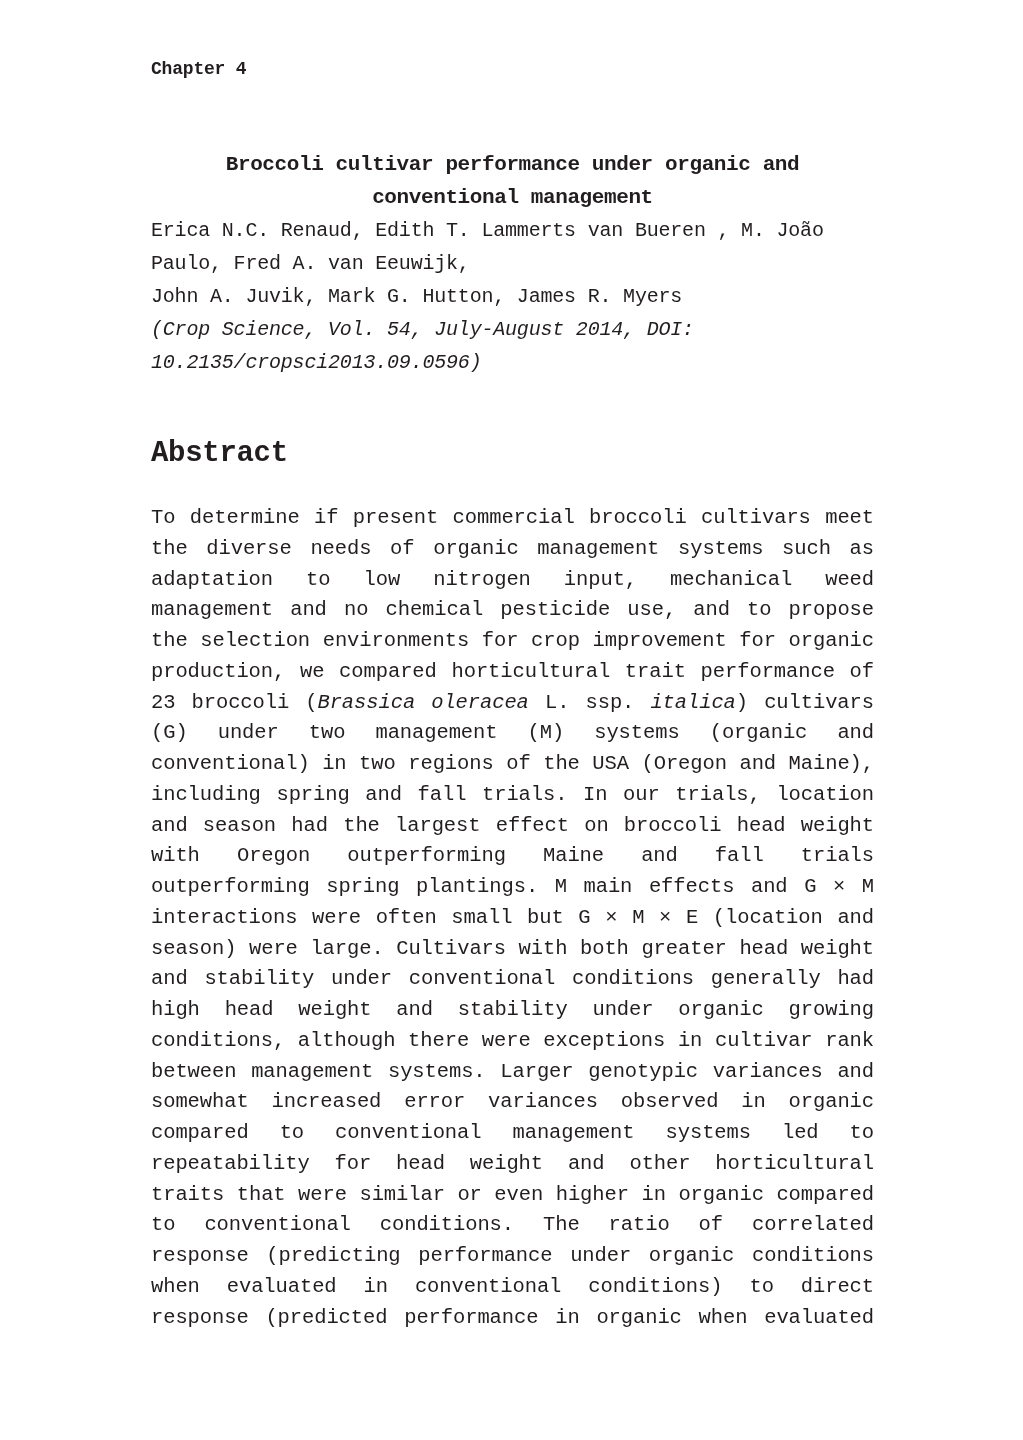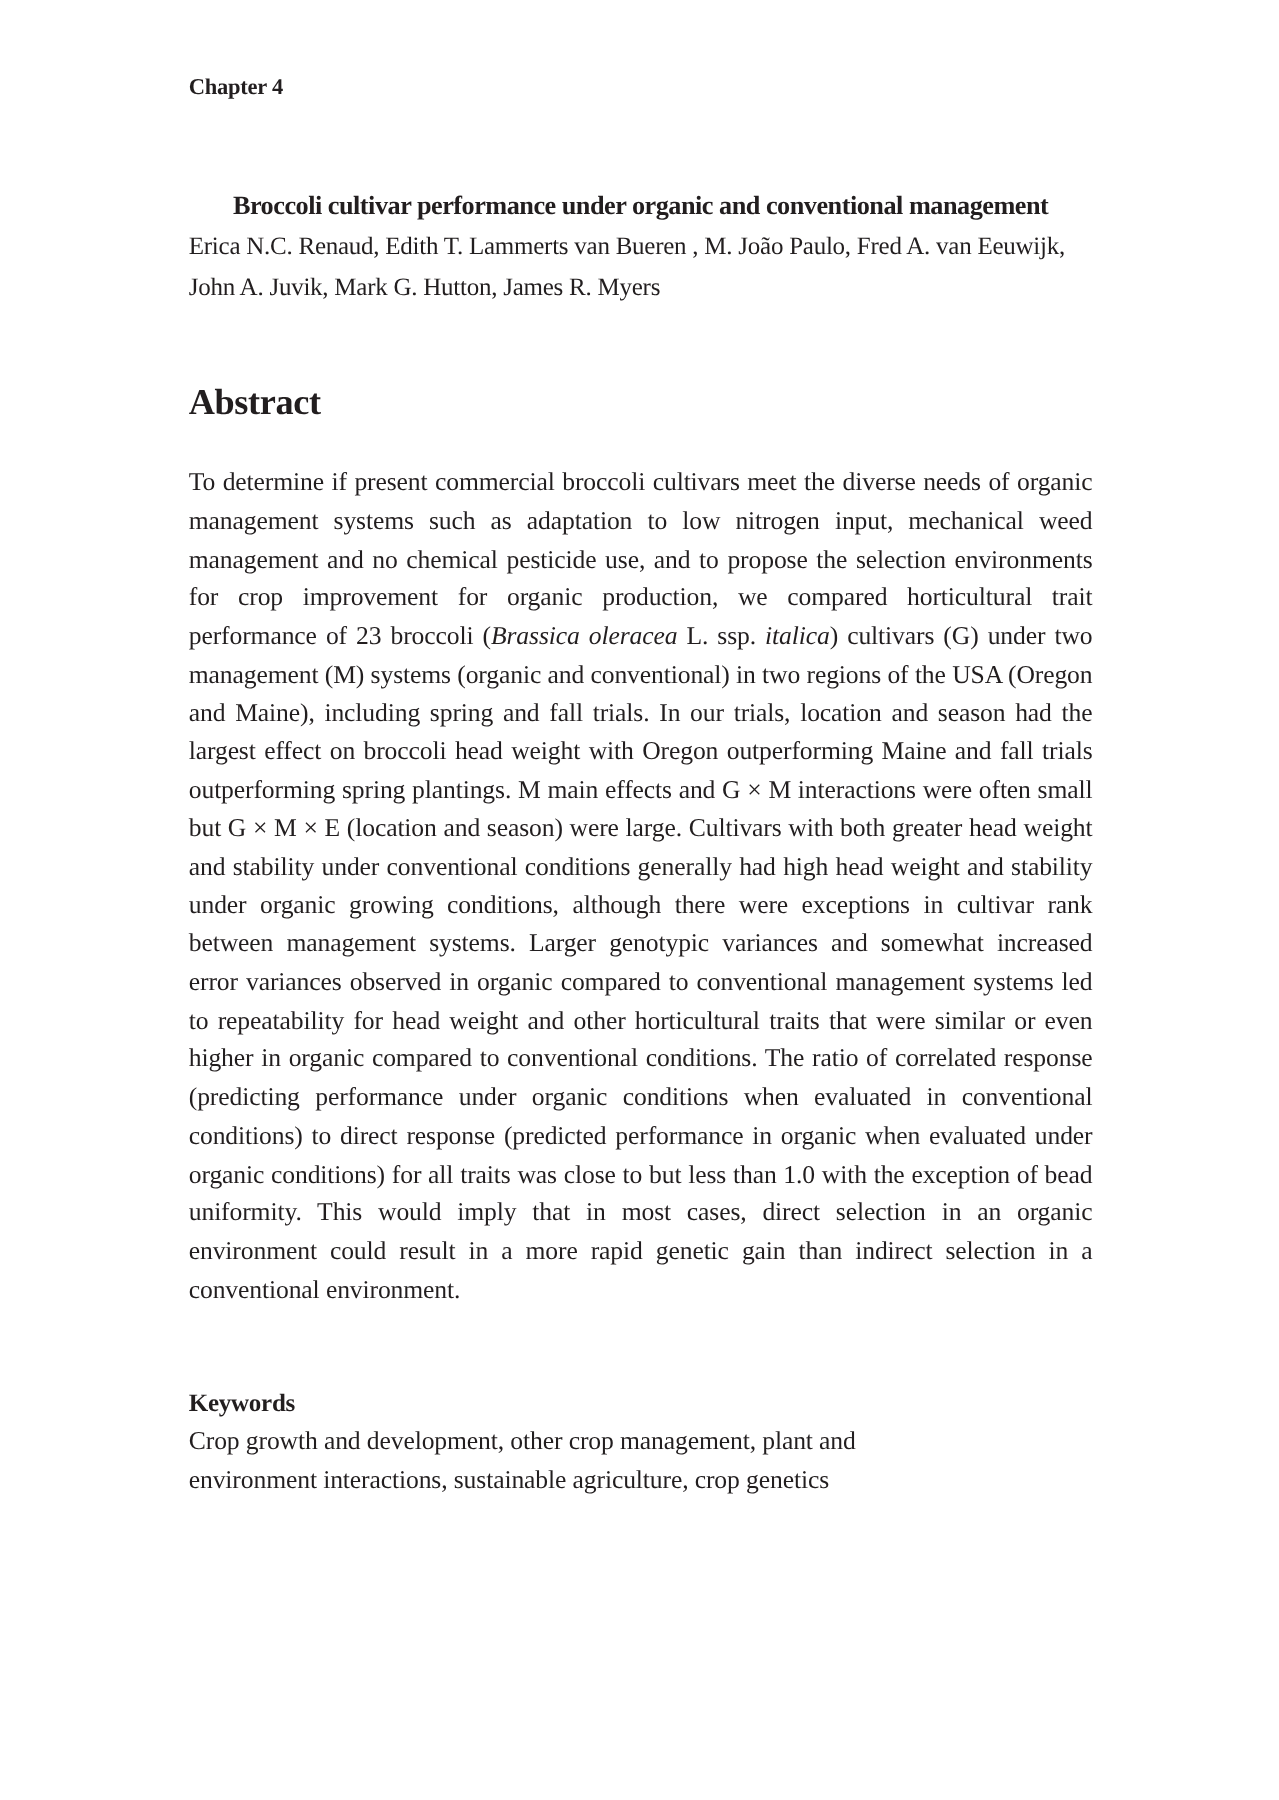--- a/index.html
+++ b/index.html
@@ -5,21 +5,21 @@
   html, body {
     margin: 0;
     padding: 0;
     background: #ffffff;
   }
   .page {
     position: relative;
     width: 1023px;
     height: 1336px;
     background: #ffffff;
-    font-family: Liberation Serif, serif;
+    font-family: Liberation Mono, monospace;
     color: #221e1f;
     overflow: hidden;
   }
   .content {
     position: absolute;
     left: 151px;
     top: 0;
     width: 723px;
   }
   .chapter-label {
@@ -95,20 +95,21 @@
 
 <div class="page">
   <div class="content">
 
     <div class="chapter-label">Chapter 4</div>
 
     <h1 class="article-title"><span>Broccoli cultivar performance under organic and conventional management</span><br></h1>
 
     <div class="authors"><span>Erica N.C. Renaud, Edith T. Lammerts van Bueren , M. João Paulo, Fred A. van Eeuwijk,</span><br><span>John A. Juvik, Mark G. Hutton, James R. Myers</span></div>
 
+    <div class="citation">(Crop Science, Vol. 54, July-August 2014, DOI: 10.2135/cropsci2013.09.0596)</div>
 
     <h2 class="abstract-heading">Abstract</h2>
 
     <p class="abstract-body"><span>To determine if present commercial broccoli cultivars meet the diverse needs of organic management systems such as adaptation to low nitrogen input, mechanical weed management and no chemical pesticide use, and to propose the selection environments for crop improvement for organic production, we compared horticultural trait performance of 23 broccoli (</span><em>Brassica oleracea</em><span> L. ssp. </span><em>italica</em><span>) cultivars (G) under two management (M) systems (organic and conventional) in two regions of the USA (Oregon and Maine), including spring and fall trials. In our trials, location and season had the largest effect on broccoli head weight with Oregon outperforming Maine and fall trials outperforming spring plantings. M main effects and G × M interactions were often small but G × M × E (location and season) were large. Cultivars with both greater head weight and stability under conventional conditions generally had high head weight and stability under organic growing conditions, although there were exceptions in cultivar rank between management systems. Larger genotypic variances and somewhat increased error variances observed in organic compared to conventional management systems led to repeatability for head weight and other horticultural traits that were similar or even higher in organic compared to conventional conditions. The ratio of correlated response (predicting performance under organic conditions when evaluated in conventional conditions) to direct response (predicted performance in organic when evaluated under organic conditions) for all traits was close to but less than 1.0 with the exception of bead uniformity. This would imply that in most cases, direct selection in an organic environment could result in a more rapid genetic gain than indirect selection in a conventional environment.</span></p>
 
     <div class="keywords-heading">Keywords</div>
 
     <p class="keywords-text"><span>Crop growth and development, other crop management, plant and</span><br><span>environment interactions, sustainable agriculture, crop genetics</span></p>
 
   </div>

